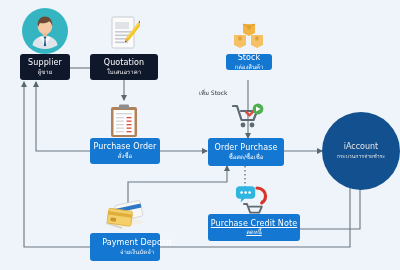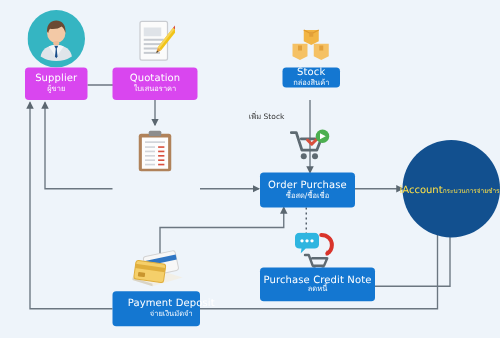--- a/index.html
+++ b/index.html
@@ -20,30 +20,30 @@
     display:flex;flex-direction:column;
     align-items:center;justify-content:center;
     color:#fff;
     text-align:center;
     line-height:1.05;
     z-index:3;
   }
   .node .t1{font-size:8px;letter-spacing:.1px;white-space:nowrap;}
   .node .t2{font-size:6px;opacity:.97;margin-top:1px;white-space:nowrap;}
 
-  .teal{background:#d946ef;}
+  .teal{background:#0f172a;}
   .blue{background:#1477d1;}
 
   .circle-node{
     position:absolute;
     border-radius:50%;
     background:#12508f;
-    display:flex;flex-direction:row;
+    display:flex;flex-direction:column;
     align-items:center;justify-content:center;
-    color:#fde047;text-align:center;z-index:3;
+    color:#e5e5e5;text-align:center;z-index:3;
   }
   .circle-node .t1{font-size:8px;white-space:nowrap;}
   .circle-node .t2{font-size:5.2px;margin-top:1px;white-space:nowrap;}
 
   .icon{position:absolute;z-index:2;}
   .edge-label{
     position:absolute;z-index:4;
     font-size:6px;color:#333;white-space:nowrap;
   }
 </style>
@@ -214,27 +214,31 @@
   <div class="node teal" style="left:90px;top:54px;width:68px;height:26px;justify-content:center;">
     <span class="t1">Quotation</span>
     <span class="t2">ใบเสนอราคา</span>
   </div>
 
   <div class="node blue" style="left:226px;top:54px;width:46px;height:16px;">
     <span class="t1">Stock</span>
     <span class="t2">กล่องสินค้า</span>
   </div>
 
+  <div class="node blue" style="left:90px;top:138px;width:70px;height:26px;">
+    <span class="t1">Purchase Order</span>
+    <span class="t2">สั่งซื้อ</span>
+  </div>
 
   <div class="node blue" style="left:208px;top:138px;width:76px;height:28px;">
     <span class="t1">Order Purchase</span>
     <span class="t2">ซื้อสด/ซื้อเชื่อ</span>
   </div>
 
-  <div class="node blue" style="left:208px;top:214px;width:92px;height:27px;">
+  <div class="node blue" style="left:208px;top:214px;width:92px;height:27px;text-decoration:underline;">
     <span class="t1">Purchase Credit Note</span>
     <span class="t2">ลดหนี้</span>
   </div>
 
   <div class="node blue" style="left:90px;top:233px;width:70px;height:28px;padding-left:24px;">
     <span class="t1">Payment Deposit</span>
     <span class="t2">จ่ายเงินมัดจำ</span>
   </div>
 
   <div class="circle-node" style="left:322px;top:112px;width:78px;height:78px;">

